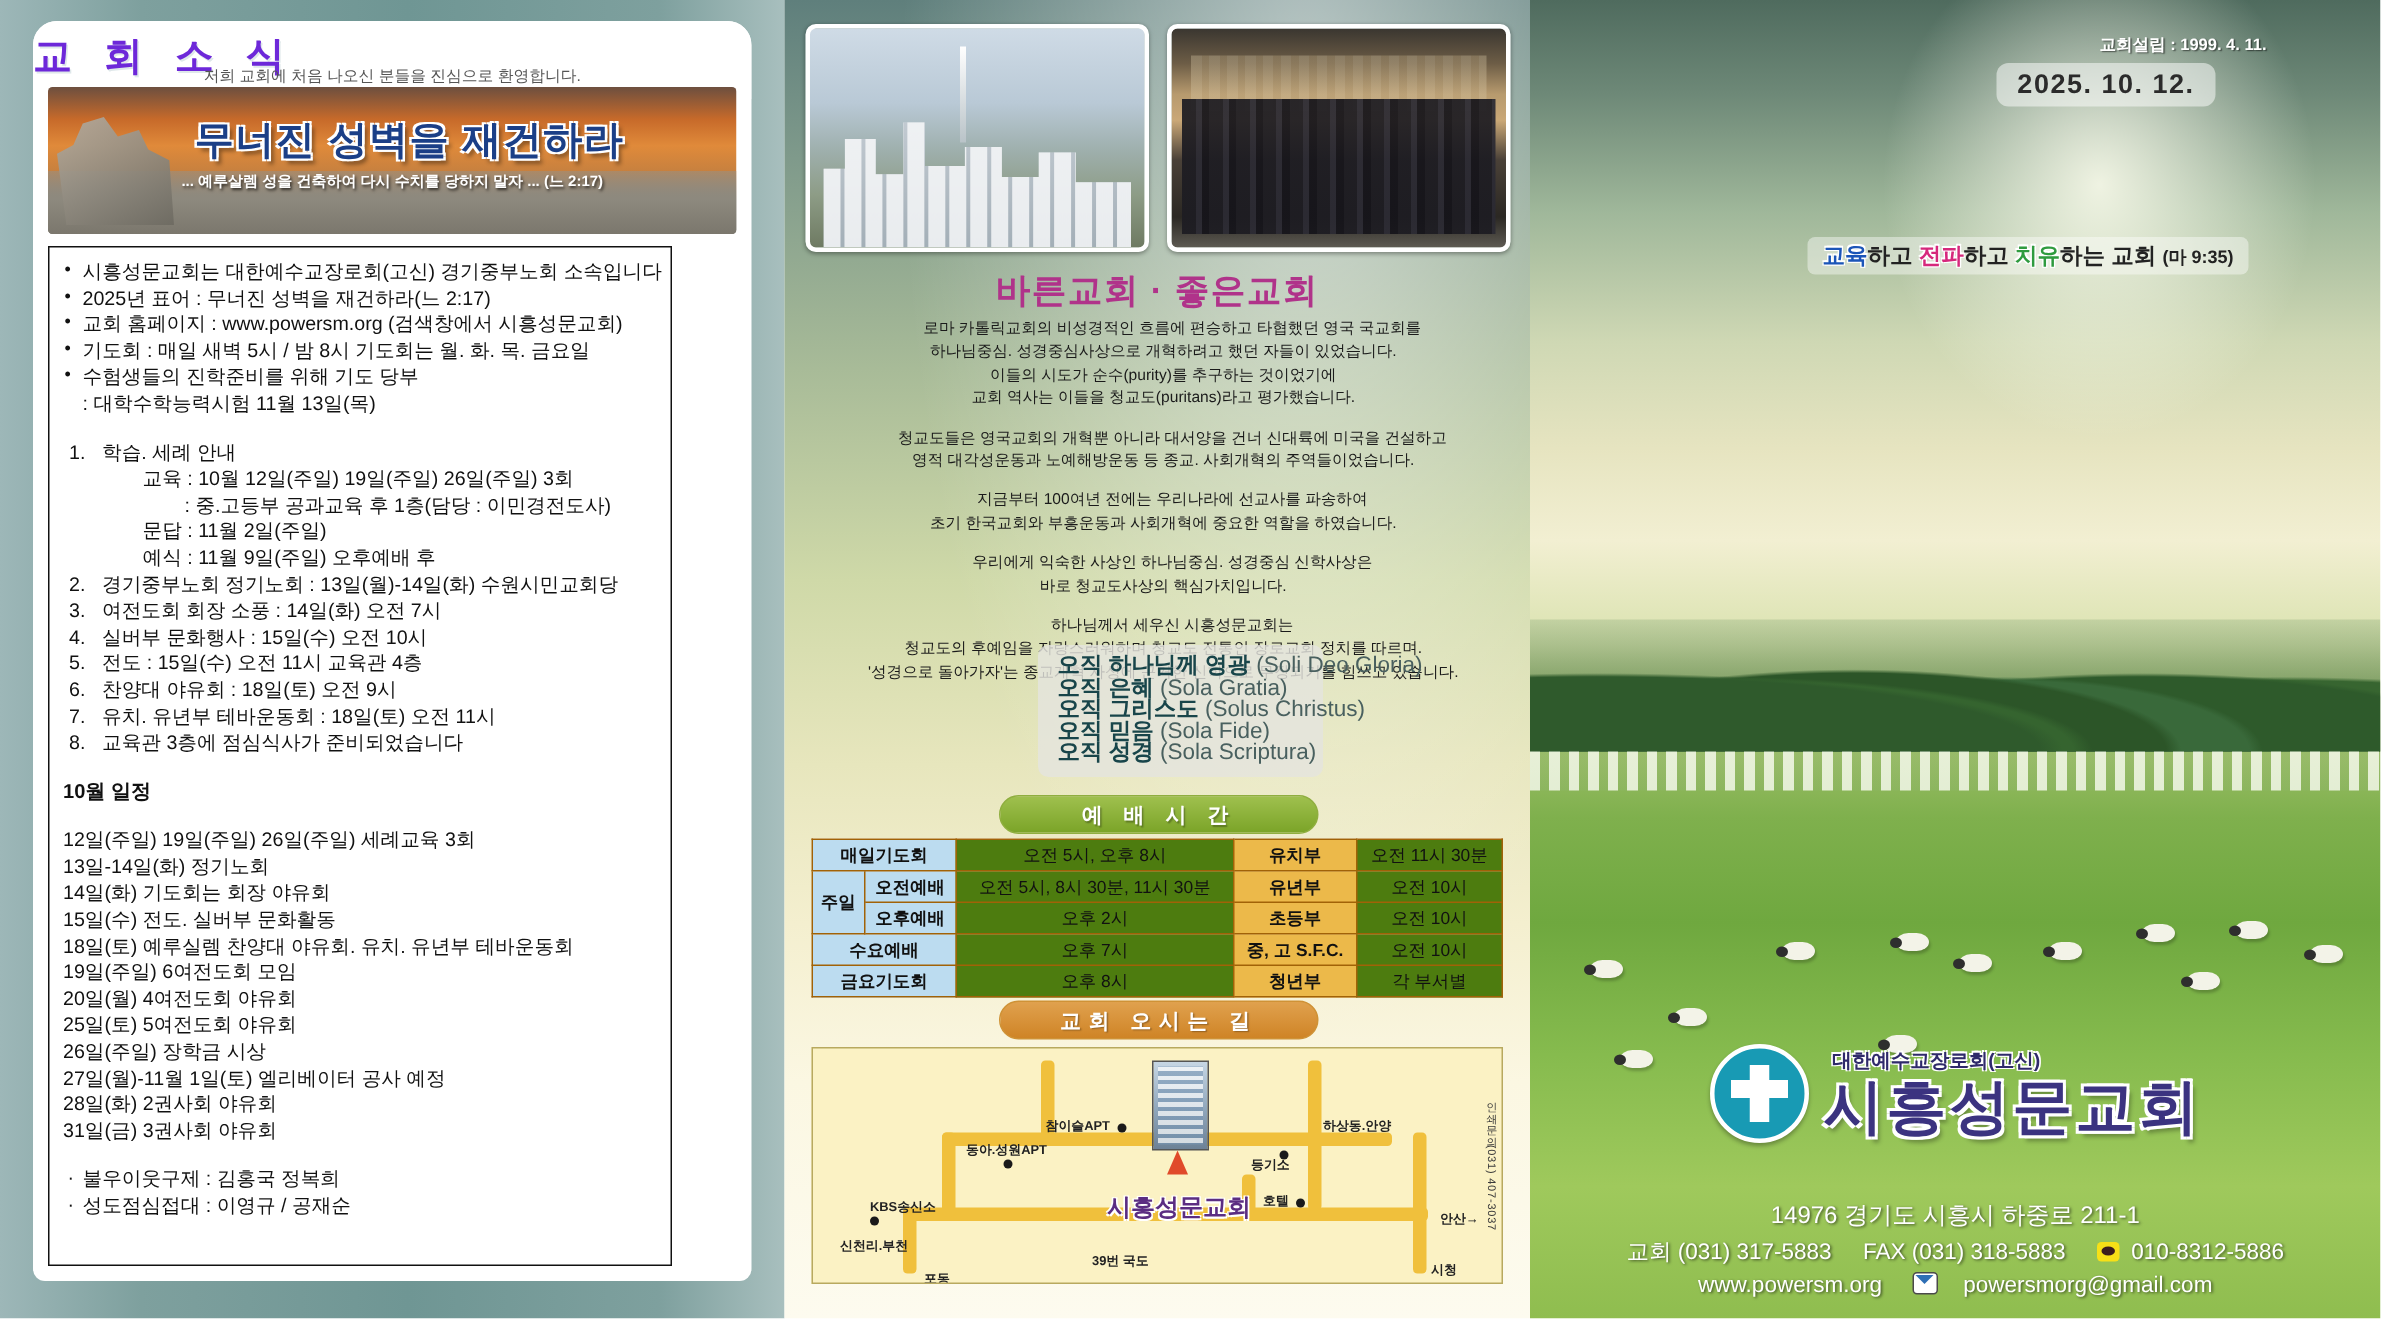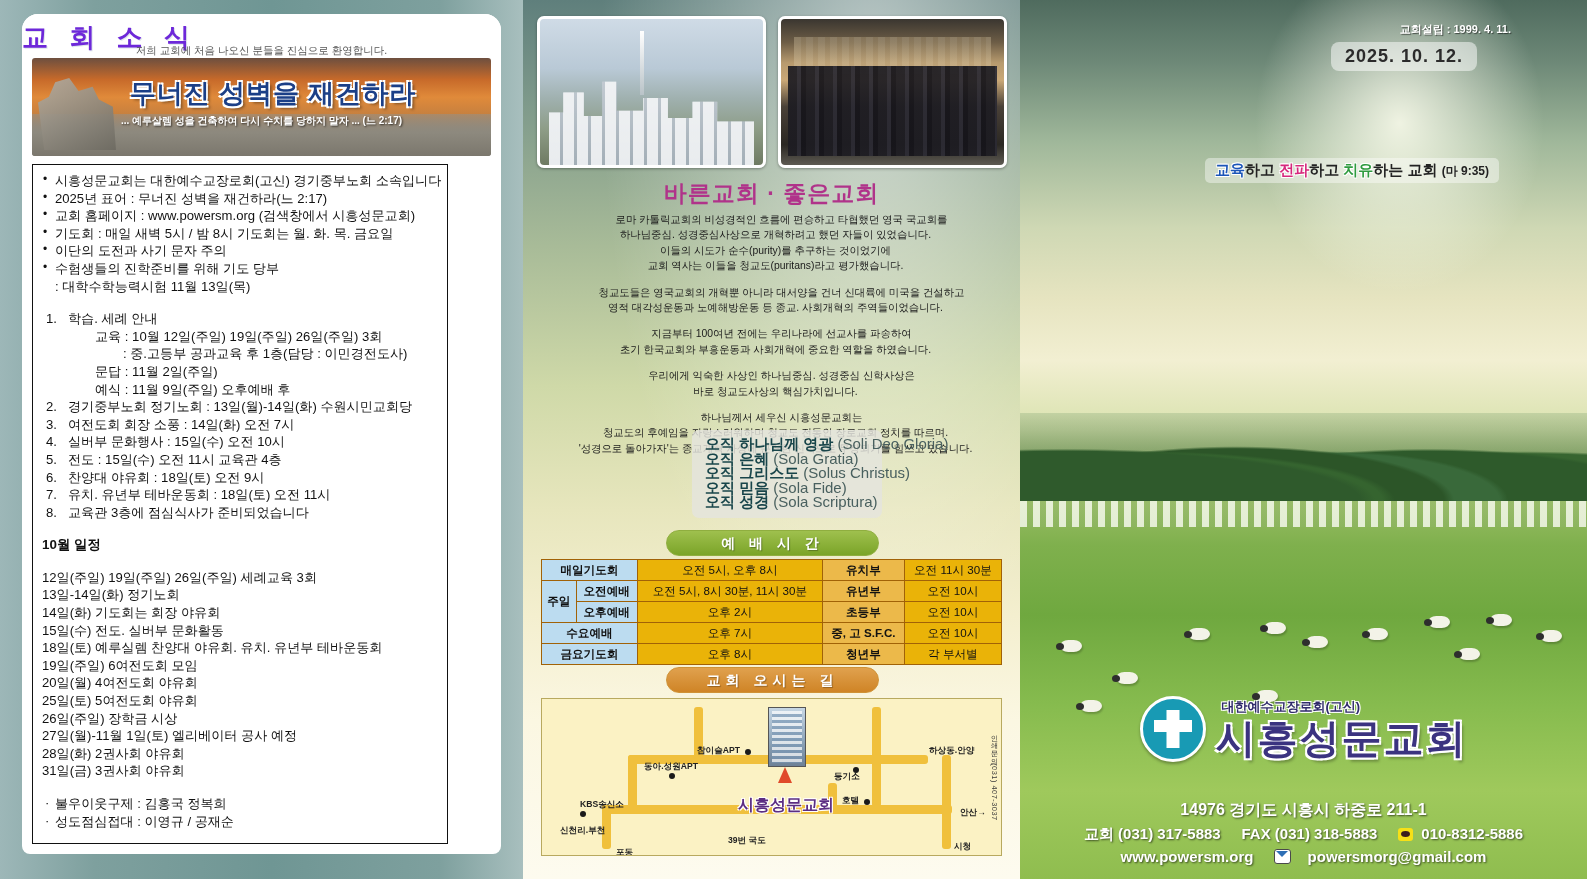--- a/index.html
+++ b/index.html
@@ -160,21 +160,21 @@
   table.worship{
     position:absolute;left:18px;top:559px;width:461px;
     border-collapse:collapse;font-size:11.6px;color:#111;
     background:#ffffff;
   }
   table.worship td{
     border:1px solid #a16207;padding:2px 3px;text-align:center;height:16px;white-space:nowrap;
   }
   td.hdr-blue{background:#bcdcf0;font-weight:bold;}
   td.hdr-orange{background:#ecb94a;font-weight:bold;}
-  td.val{background:#eab308;}
+  td.val{background:#4d7c0f;}
 
   .mapbox{
     position:absolute;left:18px;top:698px;width:461px;height:158px;
     background:#fbf2c4;border:1.4px solid #b8a95f;box-sizing:border-box;overflow:hidden;
   }
   .road{position:absolute;background:#f0c03c;border-radius:3px;}
   .mapdot{position:absolute;width:6px;height:6px;border-radius:50%;background:#1a1a1a;}
   .maplbl{position:absolute;font-size:8.6px;font-weight:bold;color:#222;white-space:nowrap;}
   .maplbl.big{font-size:16px;color:#5b2d82;font-weight:bold;
     text-shadow:-1px -1px 0 #fff,1px -1px 0 #fff,-1px 1px 0 #fff,1px 1px 0 #fff;}
@@ -290,21 +290,21 @@
     font-size:13px;font-weight:bold;color:#2f2a6b;margin-left:6px;
     text-shadow:-1px -1px 0 #fff,1px -1px 0 #fff,-1px 1px 0 #fff,1px 1px 0 #fff;
   }
   .bigname{
     font-size:40px;font-weight:bold;color:#3b3380;letter-spacing:2px;
     text-shadow:-2px -2px 0 #fff,2px -2px 0 #fff,-2px 2px 0 #fff,2px 2px 0 #fff,3px 4px 3px rgba(0,0,0,.3);
     line-height:44px;
   }
   .contact{
     position:absolute;left:0;right:0;bottom:14px;text-align:center;
-    color:#ffffff;font-weight:bold;
+    color:#ffffff;font-weight:normal;
     text-shadow:1px 1px 2px rgba(0,0,0,.6);
   }
   .contact .addr{font-size:16px;margin-bottom:4px;}
   .contact .line2{font-size:15px;margin-bottom:4px;}
   .contact .line3{font-size:15px;}
   .ic{
     display:inline-block;width:15px;height:13px;border-radius:3px;
     vertical-align:-2px;margin:0 4px;
   }
   .ic.kakao{background:#f7e017;position:relative;}
@@ -340,21 +340,20 @@
         <div class="bannersub">... 예루살렘 성을 건축하여 다시 수치를 당하지 말자 ... (느 2:17)</div>
       </div>
 
       <div class="left-body">
 
         <ul class="bul">
           <li>시흥성문교회는 대한예수교장로회(고신) 경기중부노회 소속입니다</li>
           <li>2025년 표어 : 무너진 성벽을 재건하라(느 2:17)</li>
           <li>교회 홈페이지 : www.powersm.org (검색창에서 시흥성문교회)</li>
           <li>기도회 : 매일 새벽 5시 / 밤 8시 기도회는 월. 화. 목. 금요일</li>
-          <li>이단의 도전과 사기 문자 주의</li>
           <li>수험생들의 진학준비를 위해 기도 당부</li>
           <li class="sub">: 대학수학능력시험  11월  13일(목)</li>
         </ul>
 
         <div class="gap"></div>
 
         <ul class="numlist">
           <li><span class="n">1.</span><span>학습. 세례 안내</span></li>
           <li class="cont">교육 : 10월 12일(주일) 19일(주일) 26일(주일) 3회</li>
           <li class="cont2">: 중.고등부 공과교육 후 1층(담당 : 이민경전도사)</li>
@@ -490,21 +489,21 @@
       <div class="mapdot" style="left:38px;top:112px;"></div>
       <div class="mapdot" style="left:311px;top:68px;"></div>
       <div class="mapdot" style="left:322px;top:100px;"></div>
 
       <div class="maplbl" style="left:155px;top:46px;">참이슬APT</div>
       <div class="maplbl" style="left:102px;top:62px;">동아.성원APT</div>
       <div class="maplbl" style="left:38px;top:100px;">KBS송신소</div>
       <div class="maplbl" style="left:18px;top:126px;">신천리.부천</div>
       <div class="maplbl" style="left:74px;top:148px;">포동</div>
       <div class="maplbl" style="left:186px;top:136px;">39번 국도</div>
-      <div class="maplbl" style="left:340px;top:46px;padding-left:47px;">하상동.안양</div>
+      <div class="maplbl" style="left:340px;top:46px;">하상동.안양</div>
       <div class="maplbl" style="left:292px;top:72px;">등기소</div>
       <div class="maplbl" style="left:300px;top:96px;">호텔</div>
       <div class="maplbl" style="left:418px;top:108px;">안산→</div>
       <div class="maplbl" style="left:412px;top:142px;">시청</div>
       <div class="maplbl big" style="left:196px;top:96px;">시흥성문교회</div>
 
       <div class="vcode">인쇄문의 (031) 407-3037</div>
     </div>
   </div>
 

